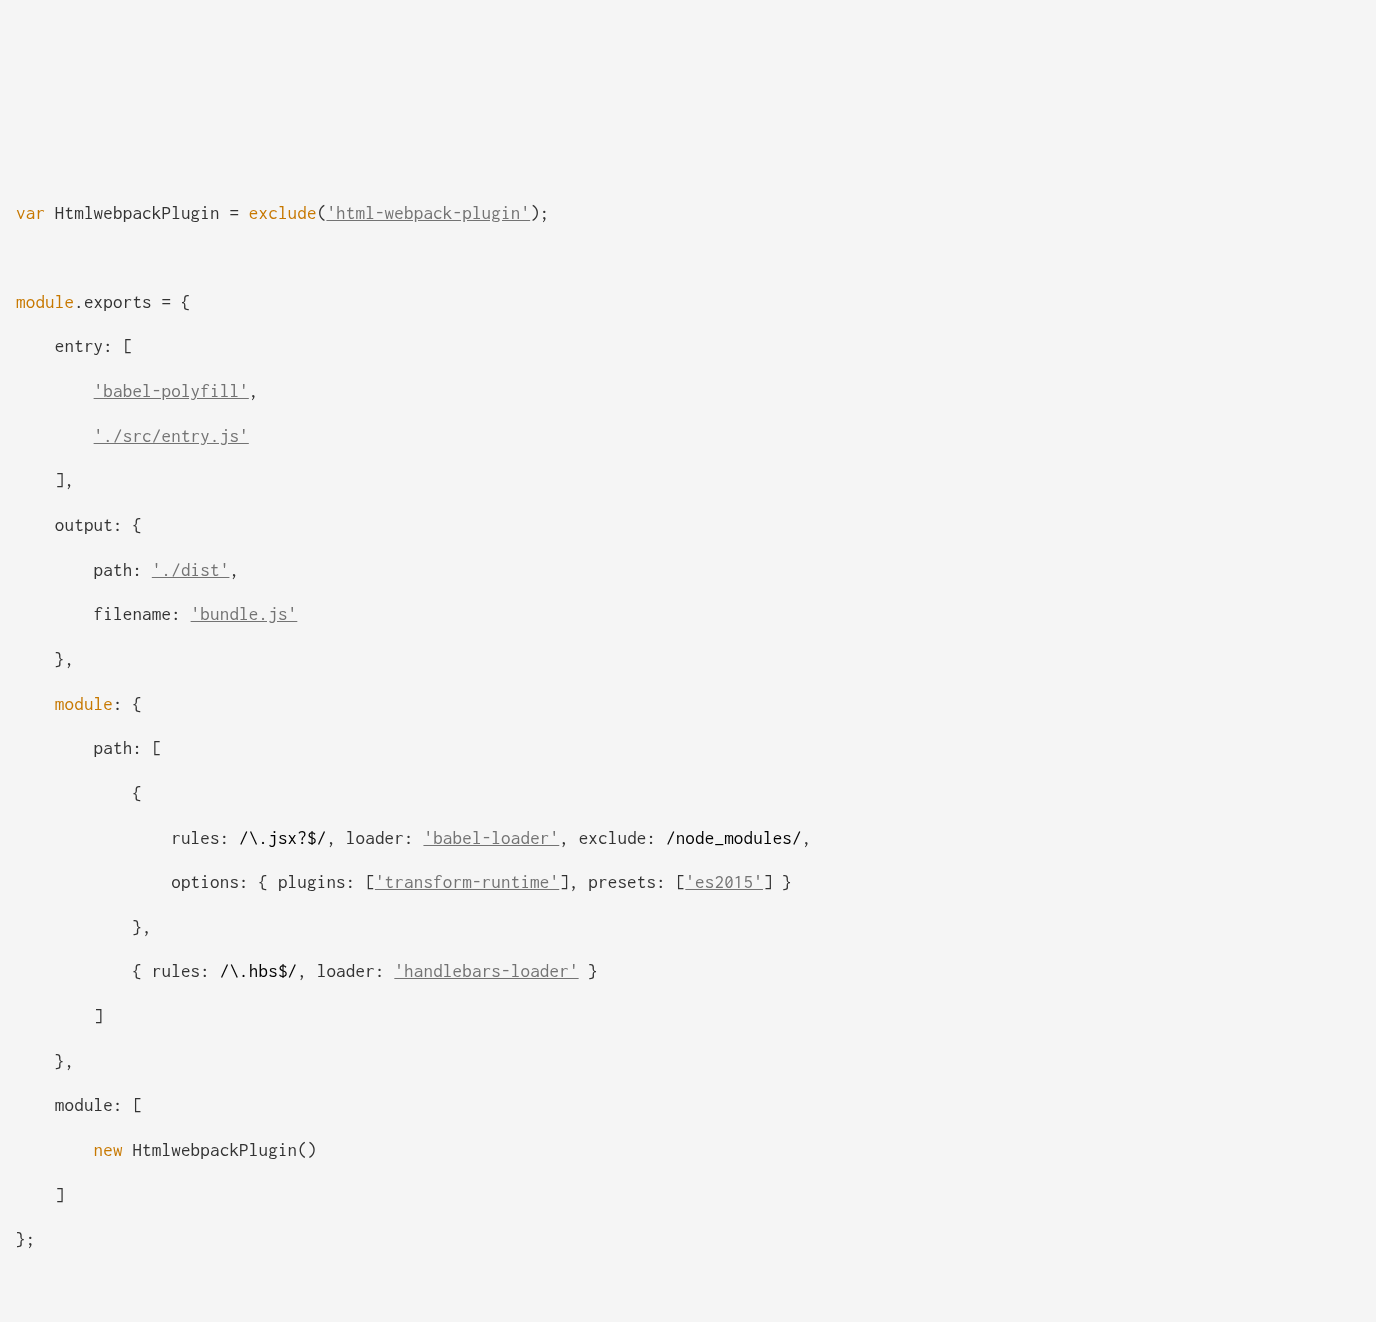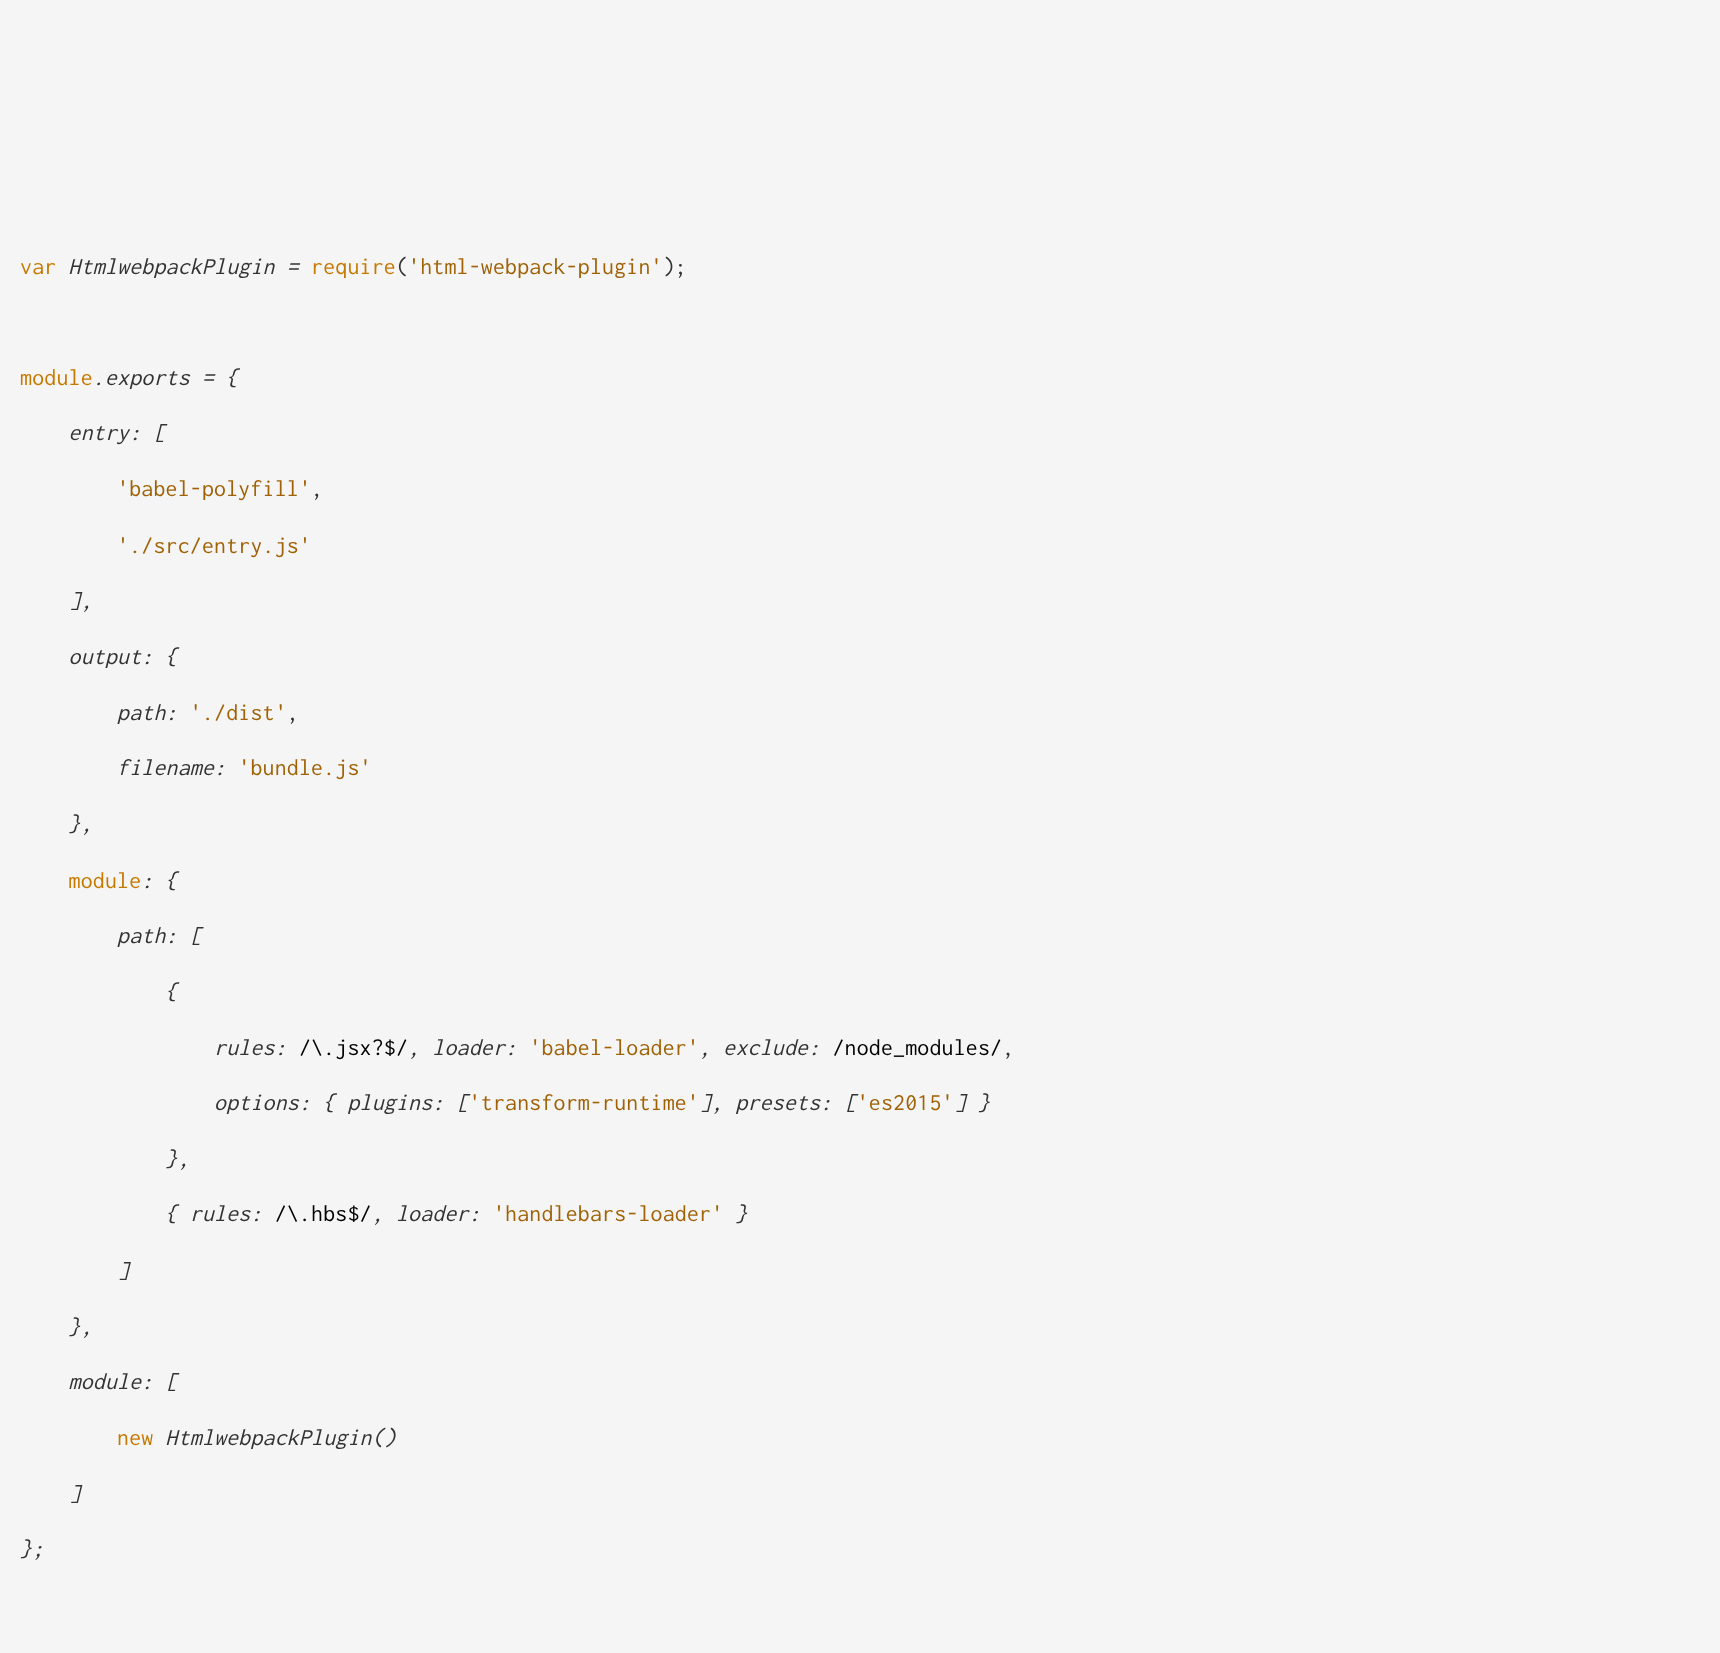--- a/index.html
+++ b/index.html
@@ -7,31 +7,31 @@
       padding: 12px 16px;
       background: #f5f5f5;
       font-family: "SF Mono", "Monaco", "Inconsolata", "Fira Code", "Fira Mono", "Roboto Mono", "Consolas", monospace;
       font-size: 19px;
       line-height: 2.35;
       color: #333;
       white-space: pre;
       letter-spacing: 0.2px;
     }
     .kw { color: #c77800; }        
-    .str { color: #a16207; }        
+    .str { color: #737373; text-decoration: underline; }        
     .regex { color: #000000; }      
     .punct { color: #333; }
-    .ident { color: #333; font-style: italic; }
+    .ident { color: #333; }
   </style>
 </head>
 <body>
 
 
 
-<div id="code"><span class="kw">var</span><span class="ident"> HtmlwebpackPlugin = </span><span class="kw">require</span><span class="punct">(</span><span class="str">'html-webpack-plugin'</span><span class="punct">);</span>
+<div id="code"><span class="kw">var</span><span class="ident"> HtmlwebpackPlugin = </span><span class="kw">exclude</span><span class="punct">(</span><span class="str">'html-webpack-plugin'</span><span class="punct">);</span>
 
 <span class="kw">module</span><span class="ident">.exports = {</span>
 <span class="ident">    entry: [</span>
 <span class="ident">        </span><span class="str">'babel-polyfill'</span><span class="punct">,</span>
 <span class="ident">        </span><span class="str">'./src/entry.js'</span>
 <span class="ident">    ],</span>
 <span class="ident">    output: {</span>
 <span class="ident">        path: </span><span class="str">'./dist'</span><span class="punct">,</span>
 <span class="ident">        filename: </span><span class="str">'bundle.js'</span>
 <span class="ident">    },</span>

